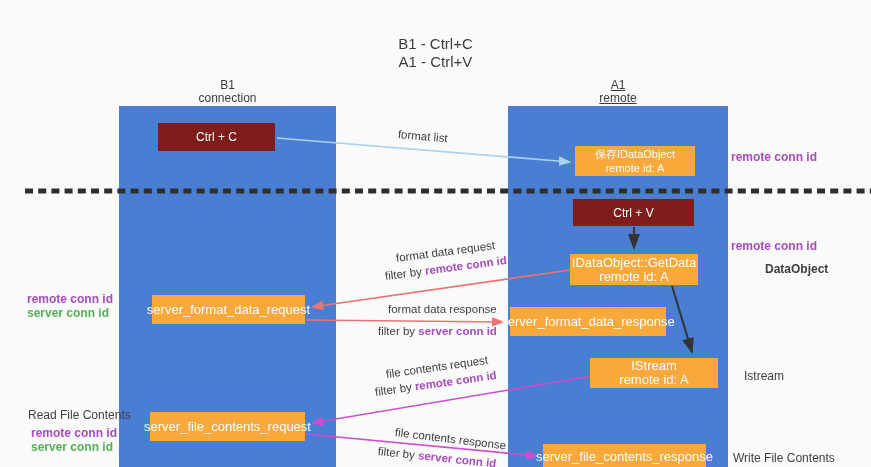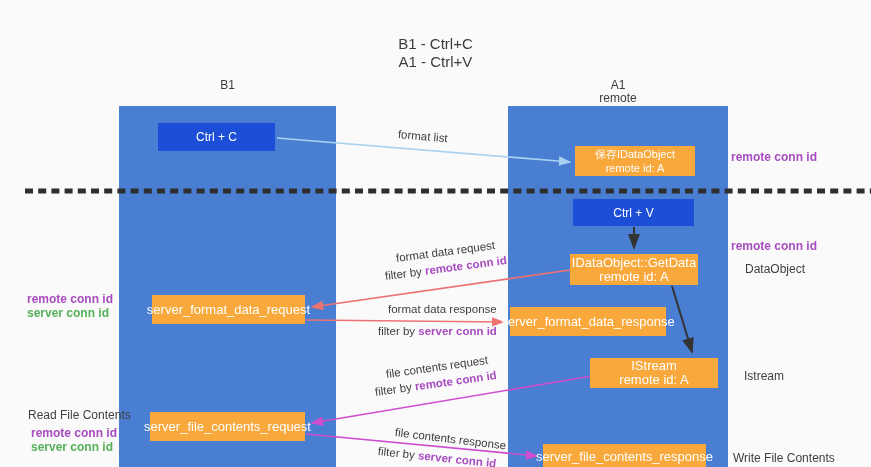--- a/index.html
+++ b/index.html
@@ -9,49 +9,49 @@
     font-family:"Liberation Sans", sans-serif;
     color:#3f3f3f;
     margin-top:28px;
   }
   .abs{position:absolute;}
   
   .title{left:0;right:0;top:7px;text-align:center;font-size:15px;line-height:18px;color:#3c3c3c;}
   
   .col-header{top:51px;text-align:center;font-size:12px;line-height:13px;color:#3c3c3c;}
   .col-header.left{left:119px;width:217px;}
-  .col-header.right{left:508px;width:220px;}
+  .col-header.right{left:508px;width:220px;text-decoration:underline;}
   
   .column{top:78px;height:374px;background:#4a7ed2;}
   .column.left{left:119px;width:217px;}
   .column.right{left:508px;width:220px;}
   
   svg.overlay{position:absolute;left:0;top:0;width:871px;height:467px;pointer-events:none;}
   
   .box{display:flex;flex-direction:column;justify-content:center;align-items:center;
        color:#fff;text-align:center;font-size:13px;line-height:14px;}
-  .box.green{background:#1d4ed8;}
+  .box.green{background:#7f1d1d;}
   .box.orange{background:#f9a83c;}
   .b-ctrl-c{left:158px;top:95px;width:117px;height:28px;font-size:12px;}
   .b-save{left:575px;top:118px;width:120px;height:30px;font-size:11px;}
   .b-ctrl-v{left:573px;top:171px;width:121px;height:27px;font-size:12px;}
   .b-getdata{left:570px;top:226px;width:128px;height:31px;}
   .b-istream{left:590px;top:330px;width:128px;height:30px;}
   .b-sfdreq{left:152px;top:267px;width:153px;height:29px;}
   .b-sfdresp{left:510px;top:279px;width:156px;height:29px;}
   .b-sfcreq{left:150px;top:384px;width:155px;height:29px;}
   .b-sfcresp{left:543px;top:416px;width:163px;height:26px;}
   
   .side{font-size:12px;line-height:14px;white-space:nowrap;}
   .purple{color:#a84cc0;font-weight:bold;}
   .greenlbl{color:#54b158;font-weight:bold;}
   .plain{color:#3f3f3f;font-weight:normal;}
   .r1{left:731px;top:122px;}
   .r2{left:731px;top:211px;}
-  .r3{left:745px;top:234px;}
+  .r3{left:765px;top:234px;font-weight:bold;}
   .r4{left:744px;top:341px;}
   .r5{left:733px;top:423px;}
   .l1{left:27px;top:264px;}
   .l2a{left:28px;top:380px;}
   .l2b{left:31px;top:398px;}
   .l2c{left:31px;top:412px;}
   
   .alabel{font-size:11.5px;white-space:nowrap;color:#3f3f3f;transform-origin:left center;}
   .a-format-list{left:398px;top:100px;transform:rotate(5deg);}
   .a-fdr{left:396px;top:224px;transform:rotate(-7.5deg);}
@@ -68,20 +68,21 @@
 
 <div id="canvas">
 
   <div class="abs title">
     <div>B1 - Ctrl+C</div>
     <div>A1 - Ctrl+V</div>
   </div>
 
   <div class="abs col-header left">
     <div>B1</div>
+    <div>connection</div>
   </div>
   <div class="abs col-header right">
     <div>A1</div>
     <div>remote</div>
   </div>
 
   <div class="abs column left"></div>
   <div class="abs column right"></div>
 
   <svg class="overlay" viewBox="0 0 871 467">

